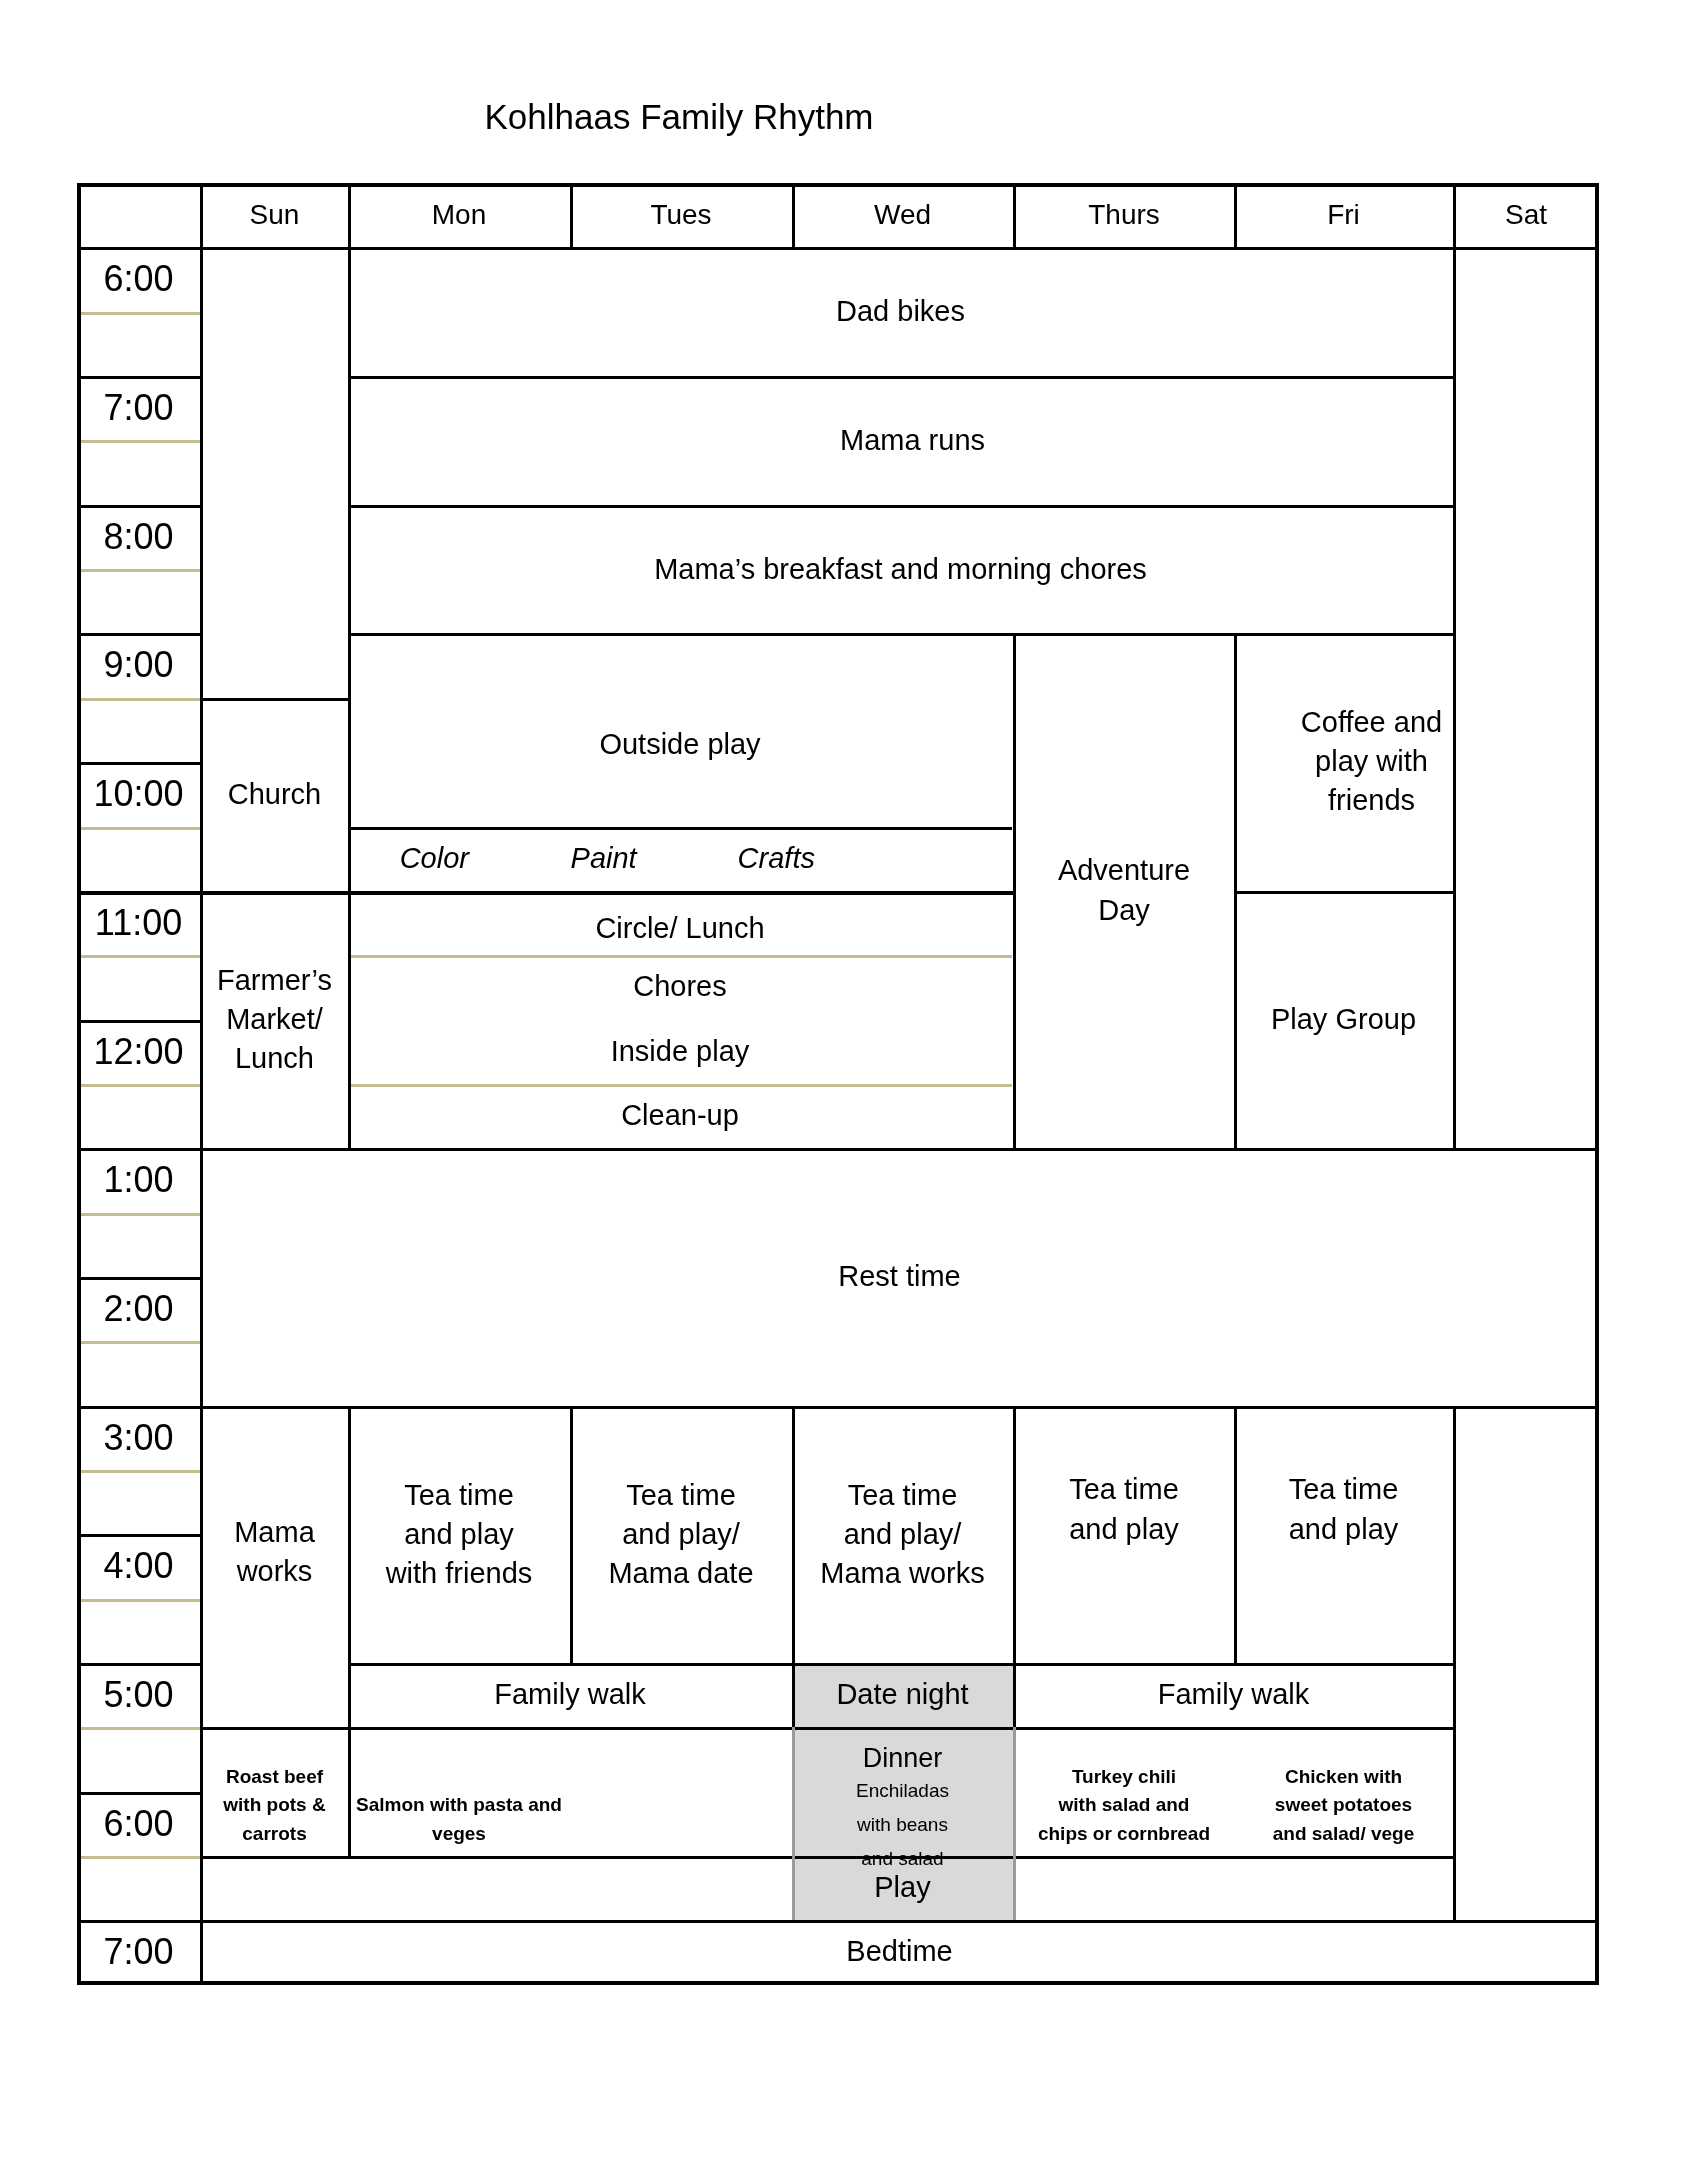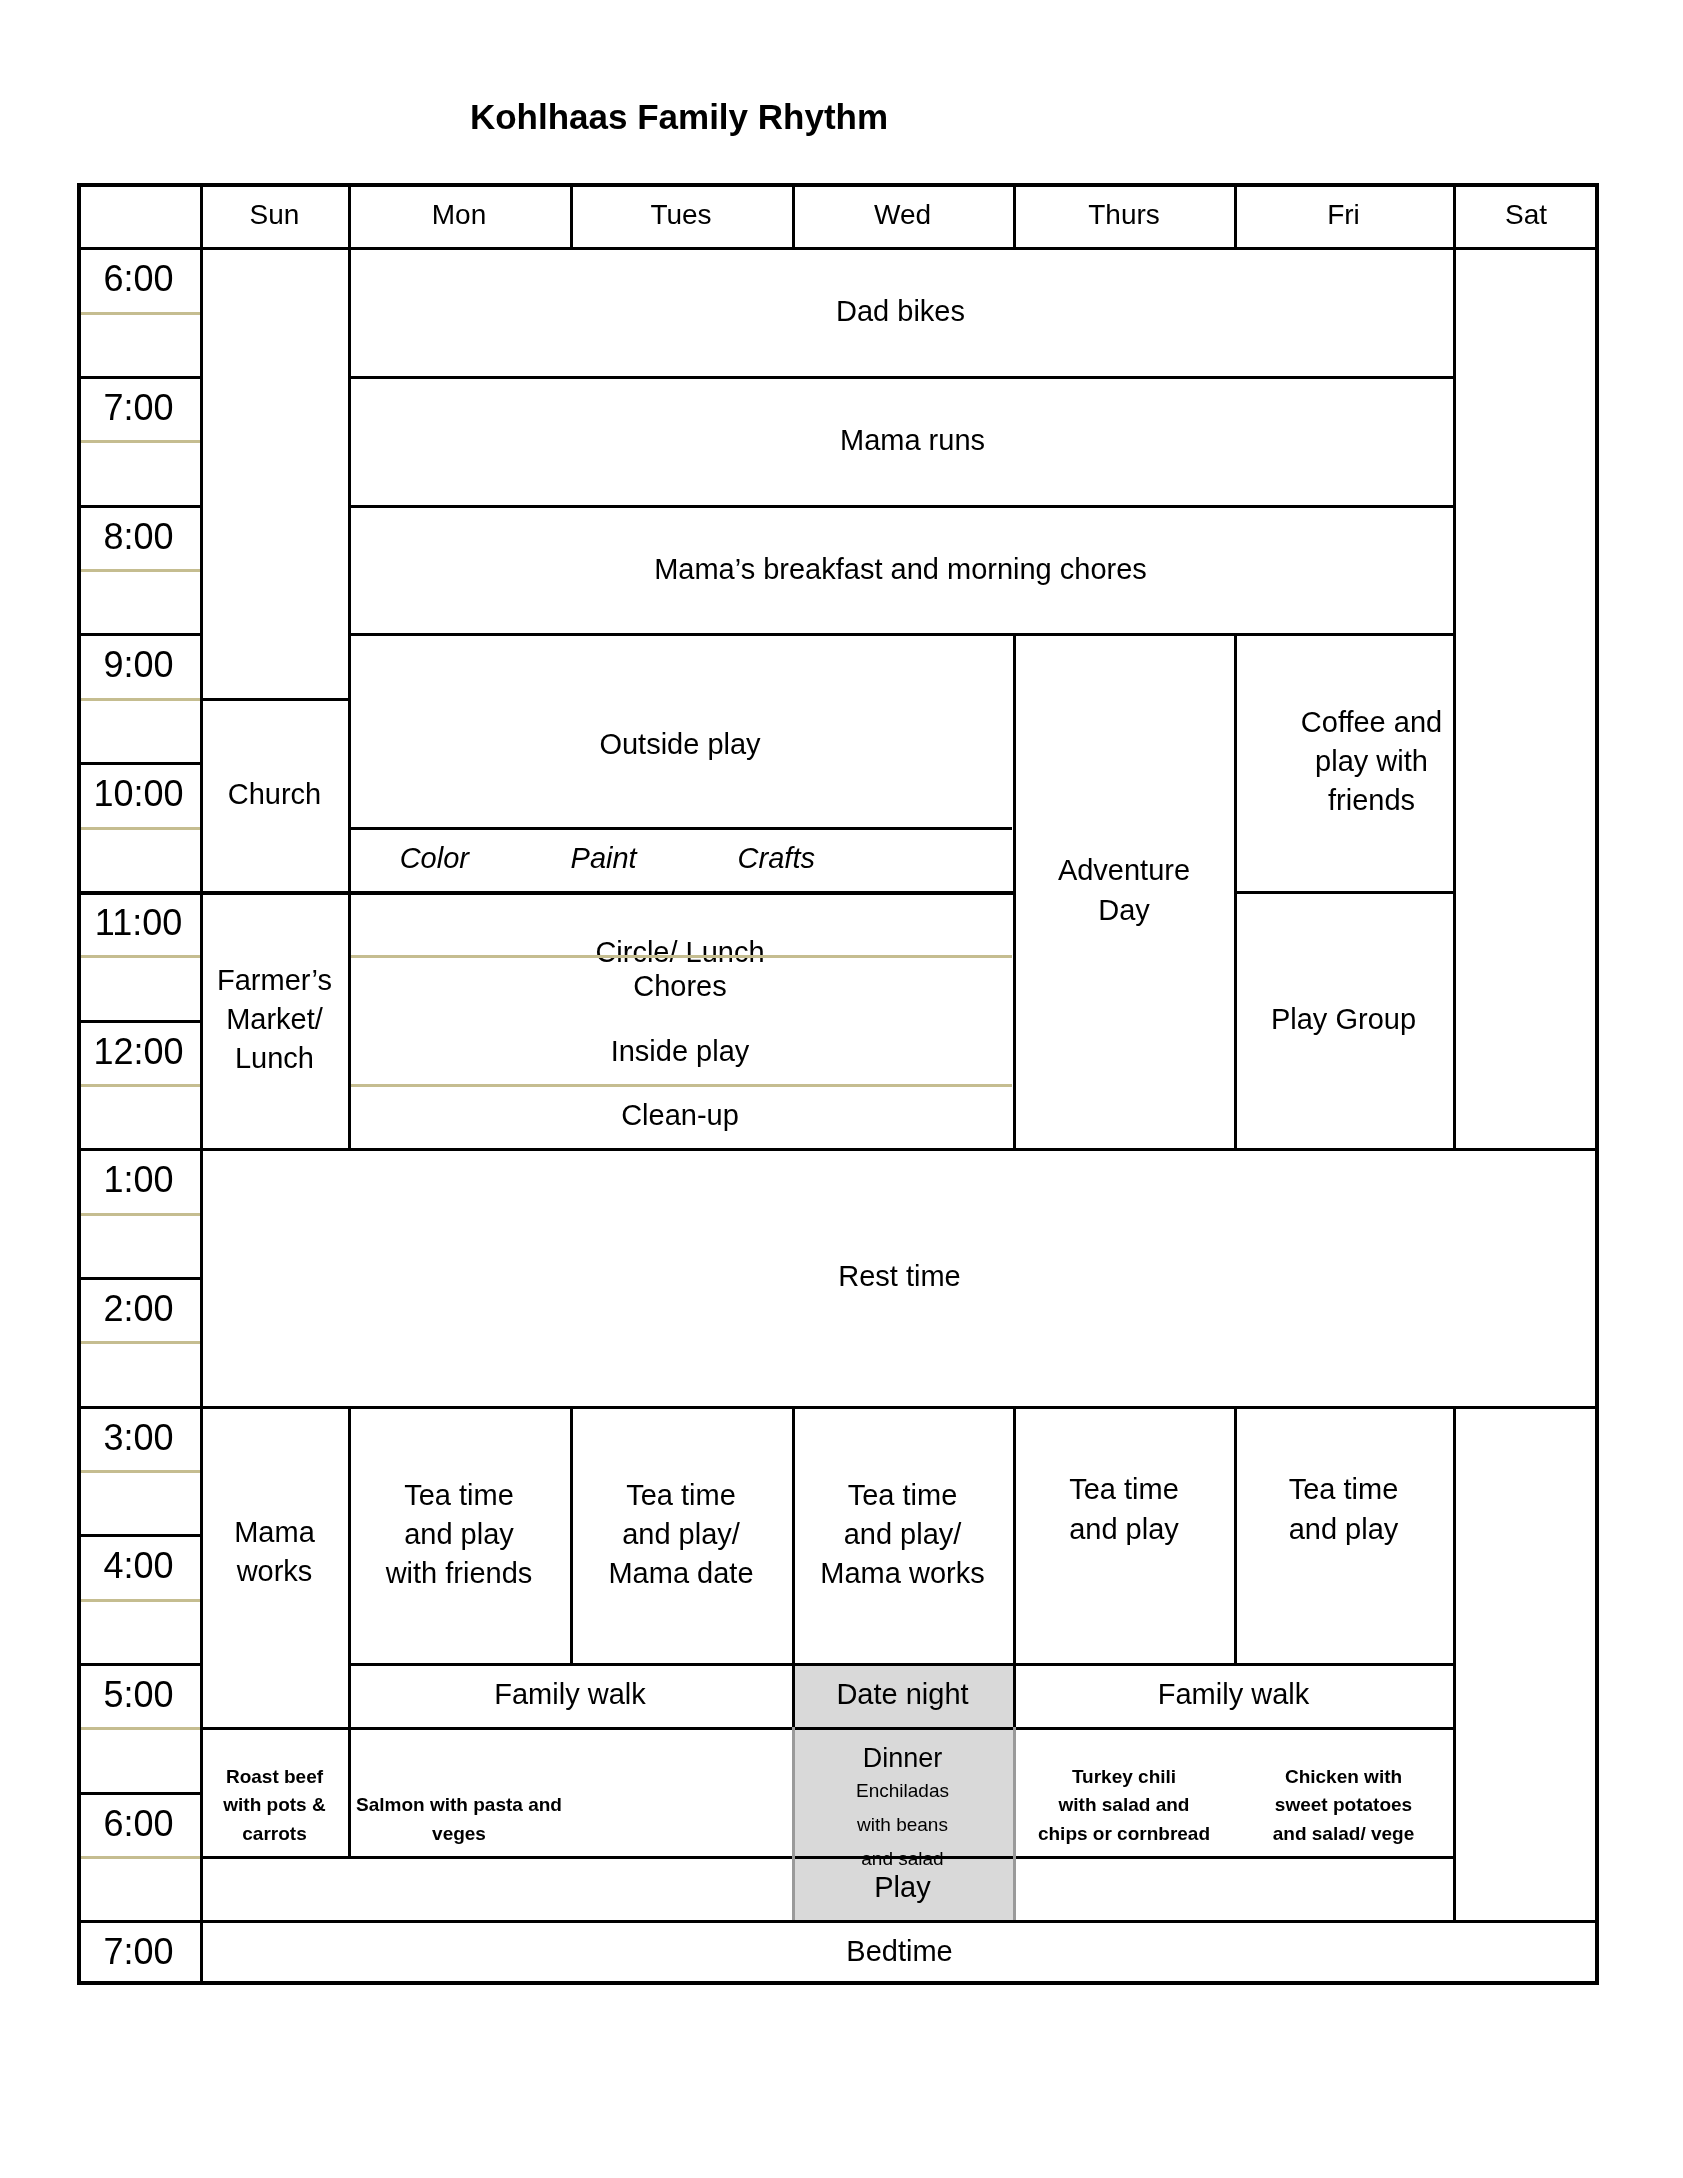--- a/index.html
+++ b/index.html
@@ -7,21 +7,21 @@
     position:relative;
     width:1683px;height:2178px;
     background:#ffffff;
     font-family:"Liberation Sans", sans-serif;
     color:#000;
     overflow:hidden;
   }
   #title{
     position:absolute;left:0;top:97px;width:1358px;
     text-align:center;
-    font-size:35px;font-weight:700;letter-spacing:0px;
+    font-size:35px;font-weight:400;letter-spacing:0px;
   }
   #grid{position:absolute;left:77px;top:183px;width:1522px;height:1802px;}
   .cell{
     position:absolute;
     display:flex;align-items:center;justify-content:center;
     text-align:center;
     font-size:29px;line-height:1.35;
     white-space:pre-line;
   }
   .hdr{font-size:28px;}
@@ -87,21 +87,21 @@
     <div class="cell" style="left:123px;top:708px;width:149px;height:257px;">Farmer’s
 Market/
 Lunch</div>
 
     <div class="cell" style="left:271px;top:450px;width:664px;height:193px;padding-top:30px;box-sizing:border-box;">Outside play</div>
     <div class="cell" style="left:271px;top:644px;width:664px;height:64px;">
       <span class="artword italic" style="left:13%;">Color</span>
       <span class="artword italic" style="left:38.5%;">Paint</span>
       <span class="artword italic" style="left:64.5%;">Crafts</span>
     </div>
-    <div class="cell" style="left:271px;top:708px;width:664px;height:76px;margin-top:24px;">Circle/ Lunch</div>
+    <div class="cell" style="left:271px;top:708px;width:664px;height:76px;">Circle/ Lunch</div>
     <div class="cell" style="left:271px;top:772px;width:664px;height:64px;">Chores</div>
     <div class="cell" style="left:271px;top:837px;width:664px;height:64px;">Inside play</div>
     <div class="cell" style="left:271px;top:901px;width:664px;height:64px;">Clean-up</div>
 
     <div class="cell" style="left:936px;top:450px;width:222px;height:515px;">Adventure
 Day</div>
     <div class="cell" style="left:1157px;top:450px;width:219px;height:257px;padding-left:28px;">Coffee and
 play with
 friends</div>
     <div class="cell" style="left:1157px;top:708px;width:219px;height:257px;">Play Group</div>

